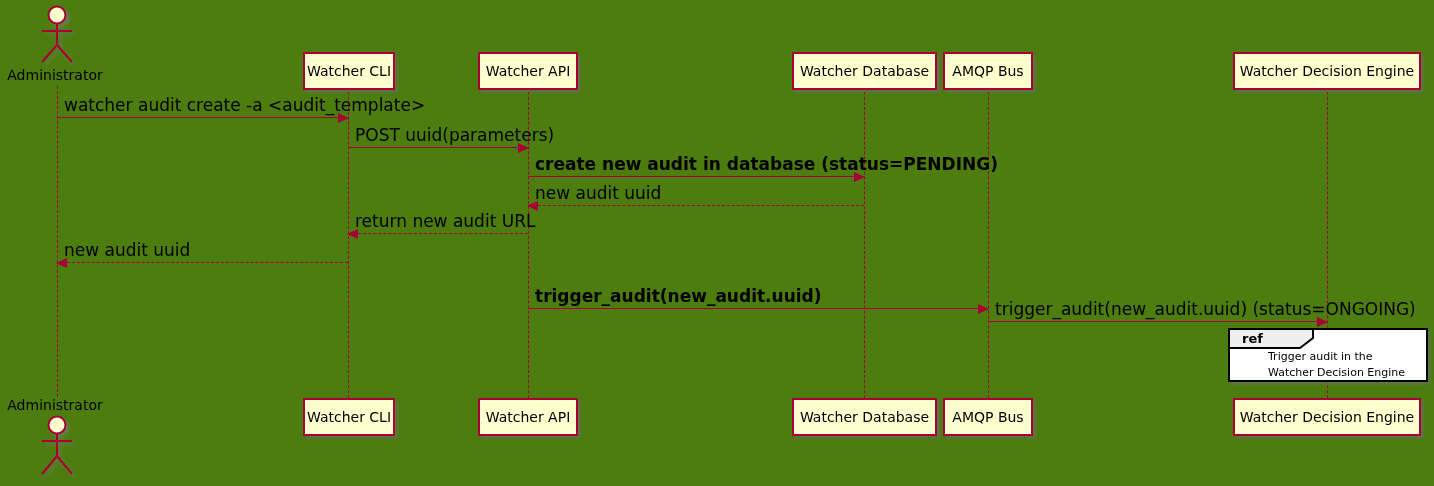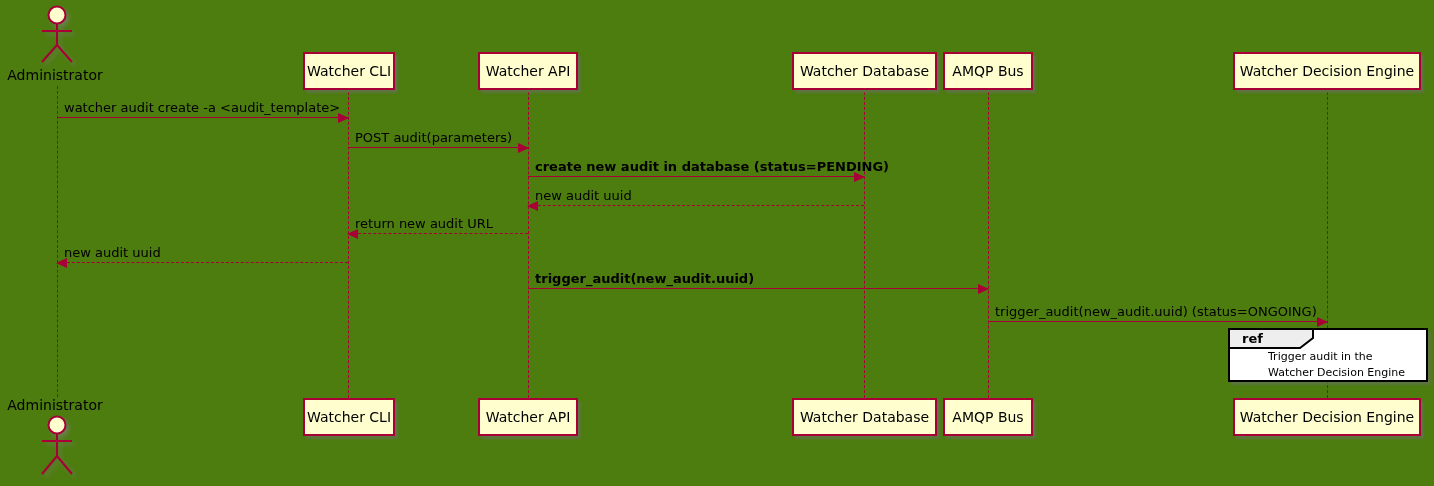--- a/index.html
+++ b/index.html
@@ -48,21 +48,21 @@
   }
 
   
   .msg { position: absolute; height: 0; }
   .msg.solid  { border-top: 1px solid #A80036; }
   .msg.dotted { border-top: 1px dashed #A80036; text-align: center; }
   .msg .lbl {
     position: absolute;
     bottom: 3px;
     left: 7px;
-    font-size: 13px;
+    font-size: 17px;
     white-space: nowrap;
     color: #000000;
   }
   .head-r {
     position: absolute; right: -1px; top: -5px;
     width: 0; height: 0;
     border-left: 11px solid #A80036;
     border-top: 5px solid transparent;
     border-bottom: 5px solid transparent;
   }
@@ -119,40 +119,40 @@
   <div class="pbox" style="left:478px;  top:52px; width:100px;">Watcher API</div>
   <div class="pbox" style="left:792px;  top:52px; width:145px;">Watcher Database</div>
   <div class="pbox" style="left:943px;  top:52px; width:90px;">AMQP Bus</div>
   <div class="pbox" style="left:1233px; top:52px; width:188px;">Watcher Decision Engine</div>
 
   <div class="msg solid" style="left:57px;  top:117px; width:291px;">
     <span class="lbl">watcher audit create -a &lt;audit_template&gt;</span>
     <span class="head-r"></span>
   </div>
   <div class="msg solid" style="left:348px; top:147px; width:180px;">
-    <span class="lbl">POST audit(parameters)</span>
+    <span class="lbl">POST uuid(parameters)</span>
     <span class="head-r"></span>
   </div>
   <div class="msg solid" style="left:528px; top:176px; width:336px;font-weight:bold;">
     <span class="lbl">create new audit in database (status=PENDING)</span>
     <span class="head-r"></span>
   </div>
   <div class="msg dotted" style="left:528px; top:205px; width:336px;">
     <span class="lbl">new audit uuid</span>
     <span class="head-l"></span>
   </div>
   <div class="msg dotted" style="left:348px; top:233px; width:180px;">
     <span class="lbl">return new audit URL</span>
     <span class="head-l"></span>
   </div>
   <div class="msg dotted" style="left:57px;  top:262px; width:291px;">
     <span class="lbl">new audit uuid</span>
     <span class="head-l"></span>
   </div>
-  <div class="msg solid" style="left:528px; top:288px; width:460px;font-weight:bold;">
+  <div class="msg solid" style="left:528px; top:308px; width:460px;font-weight:bold;">
     <span class="lbl">trigger_audit(new_audit.uuid)</span>
     <span class="head-r"></span>
   </div>
   <div class="msg solid" style="left:988px; top:321px; width:339px;">
     <span class="lbl">trigger_audit(new_audit.uuid) (status=ONGOING)</span>
     <span class="head-r"></span>
   </div>
 
   <div class="ref">
     <svg class="ref-tag" width="88" height="22" viewBox="0 0 88 22">

